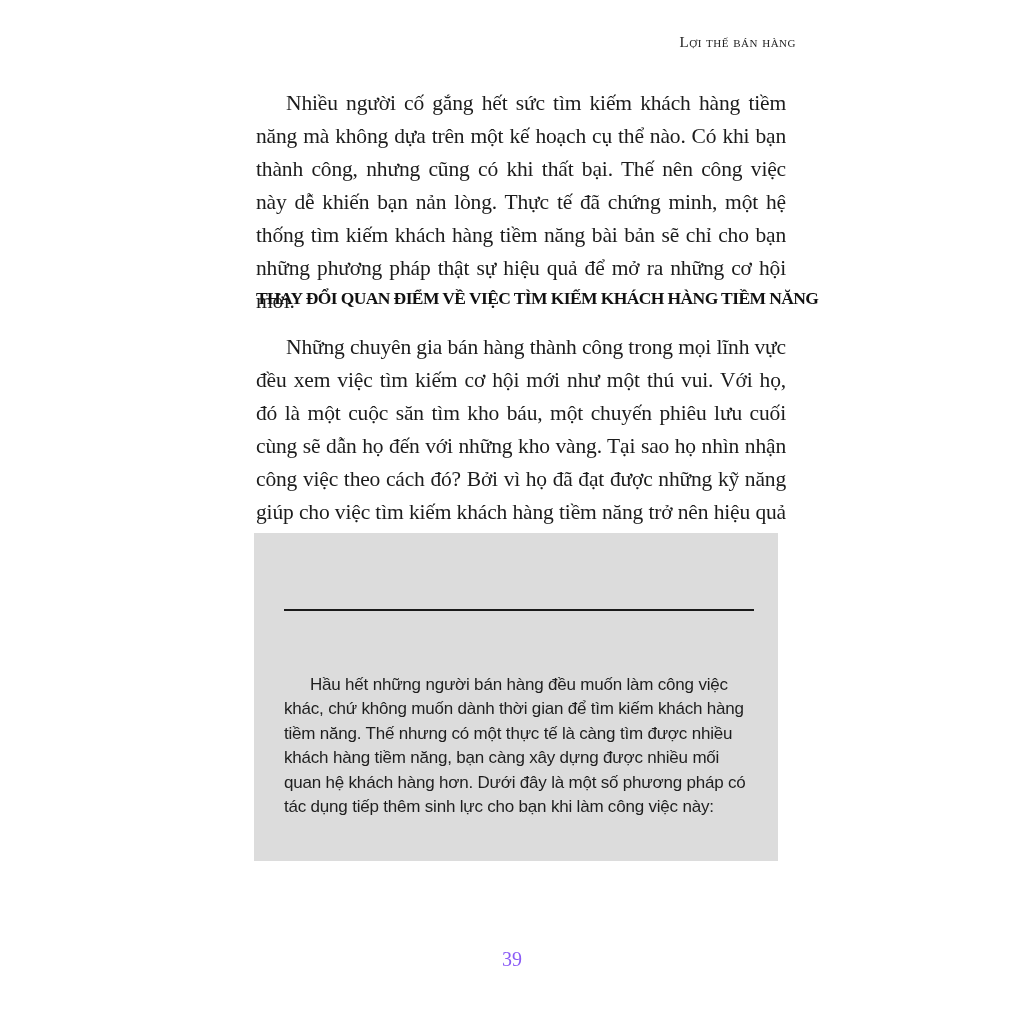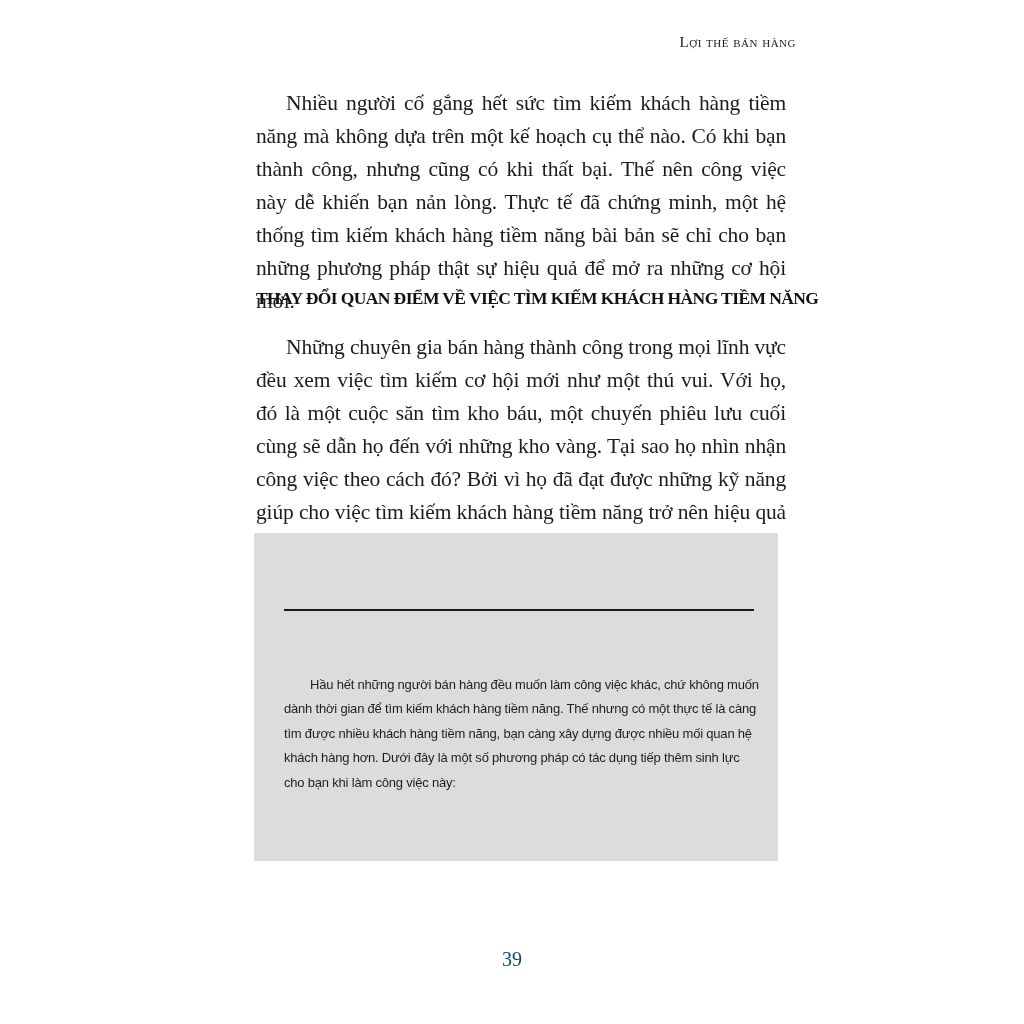--- a/index.html
+++ b/index.html
@@ -36,26 +36,26 @@
     }
     .tip-rule {
       position:absolute; left:30px; top:76px; width:470px; height:2px; background:#1a1a1a;
     }
     .tip-subtitle {
       position:absolute; left:56px; top:105px;
       font-family:"Liberation Sans", sans-serif; font-weight:bold; font-size:15.5px; color:#161616;
     }
     .tip-body {
       position:absolute; left:30px; top:140px; width:476px;
-      font-family:"Liberation Sans", sans-serif; font-size:13px; line-height:24.4px; color:#1e1e1e;
+      font-family:"Liberation Sans", sans-serif; font-size:17px; line-height:24.4px; color:#1e1e1e;
       text-indent:26px; letter-spacing:-0.2px;
     }
     .page-number {
       position:absolute; top:948px; left:0; width:1024px; text-align:center;
-      font-family:"Liberation Serif", serif; font-size:20px; color:#0c4a6e;
+      font-family:"Liberation Serif", serif; font-size:20px; color:#8b5cf6;
     }
   </style>
 </head>
 <body>
 
 <div class="running-head">Lợi thế bán hàng</div>
 
 <div class="body-text para para1">
   <p>Nhiều người cố gắng hết sức tìm kiếm khách hàng tiềm năng mà không dựa trên một kế hoạch cụ thể nào. Có khi bạn thành công, nhưng cũng có khi thất bại. Thế nên công việc này dễ khiến bạn nản lòng. Thực tế đã chứng minh, một hệ thống tìm kiếm khách hàng tiềm năng bài bản sẽ chỉ cho bạn những phương pháp thật sự hiệu quả để mở ra những cơ hội mới.</p>
 </div>

